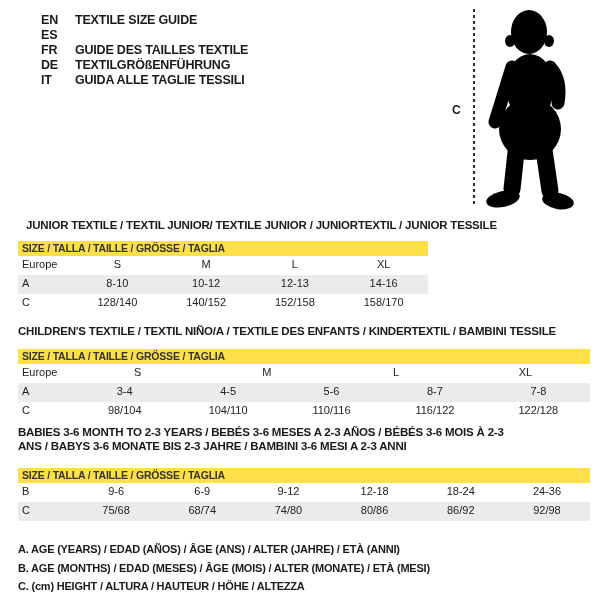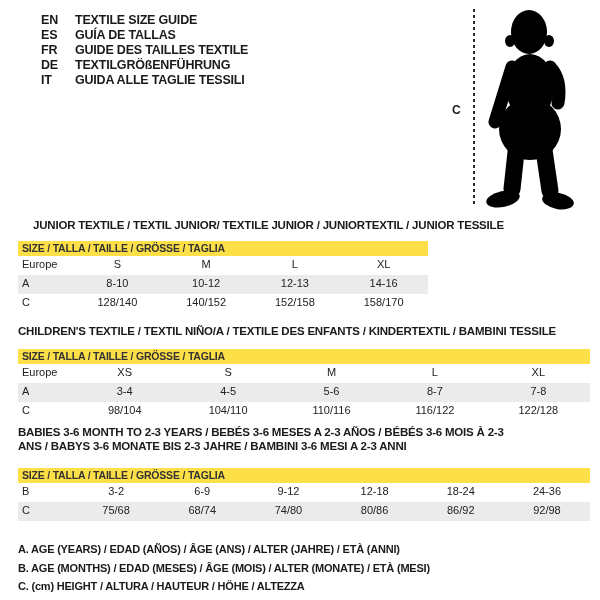--- a/index.html
+++ b/index.html
@@ -34,21 +34,20 @@
 </head>
 <body>
 
 <div class="abs lang-block">
   <div class="lang-line">
     <span class="lang-code">EN</span>
     <span>TEXTILE SIZE GUIDE</span>
   </div>
   <div class="lang-line">
     <span class="lang-code">ES</span>
-    <span>GUÍA DE TALLAS</span>
   </div>
   <div class="lang-line">
     <span class="lang-code">FR</span>
     <span>GUIDE DES TAILLES TEXTILE</span>
   </div>
   <div class="lang-line">
     <span class="lang-code">DE</span>
     <span>TEXTILGRÖßENFÜHRUNG</span>
   </div>
   <div class="lang-line">
@@ -74,21 +73,21 @@
       <path d="M47,138 L42,184" stroke-width="17"></path>
       <path d="M73,138 L80,186" stroke-width="17"></path>
     </g>
     <g fill="#000000">
       <ellipse cx="33" cy="194" rx="17" ry="8" transform="rotate(-12 33 194)"></ellipse>
       <ellipse cx="88" cy="196" rx="16" ry="8" transform="rotate(10 88 196)"></ellipse>
     </g>
   </svg>
 </div>
 
-<div class="abs section-title" style="left:33px;top:218px;width:560px;">JUNIOR TEXTILE / TEXTIL JUNIOR/ TEXTILE JUNIOR / JUNIORTEXTIL / JUNIOR TESSILE</div>
+<div class="abs section-title" style="left:26px;top:218px;width:560px;">JUNIOR TEXTILE / TEXTIL JUNIOR/ TEXTILE JUNIOR / JUNIORTEXTIL / JUNIOR TESSILE</div>
 <div class="abs size-table" style="left:18px;top:241px;width:410px;">
   <div class="thead">SIZE / TALLA / TAILLE / GRÖSSE / TAGLIA</div>
 <div class="trow">
       <div class="tlabel">Europe</div>
       <div class="tcell">S</div>
       <div class="tcell">M</div>
       <div class="tcell">L</div>
       <div class="tcell">XL</div>
     </div>
     <div class="trow shaded">
@@ -105,21 +104,20 @@
       <div class="tcell">152/158</div>
       <div class="tcell">158/170</div>
     </div>
   </div>
 
 <div class="abs section-title" style="left:18px;top:324px;width:575px;">CHILDREN'S TEXTILE / TEXTIL NIÑO/A / TEXTILE DES ENFANTS / KINDERTEXTIL / BAMBINI TESSILE</div>
 <div class="abs size-table" style="left:18px;top:349px;width:572px;">
   <div class="thead">SIZE / TALLA / TAILLE / GRÖSSE / TAGLIA</div>
 <div class="trow">
       <div class="tlabel">Europe</div>
-      <div class="tcell">XS</div>
       <div class="tcell">S</div>
       <div class="tcell">M</div>
       <div class="tcell">L</div>
       <div class="tcell">XL</div>
     </div>
     <div class="trow shaded">
       <div class="tlabel">A</div>
       <div class="tcell">3-4</div>
       <div class="tcell">4-5</div>
       <div class="tcell">5-6</div>
@@ -134,21 +132,21 @@
       <div class="tcell">116/122</div>
       <div class="tcell">122/128</div>
     </div>
   </div>
 
 <div class="abs section-title" style="left:18px;top:425px;width:505px;">BABIES 3-6 MONTH TO 2-3 YEARS / BEBÉS 3-6 MESES A 2-3 AÑOS / BÉBÉS 3-6 MOIS À 2-3 ANS / BABYS 3-6 MONATE BIS 2-3 JAHRE / BAMBINI 3-6 MESI A 2-3 ANNI</div>
 <div class="abs size-table" style="left:18px;top:468px;width:572px;">
   <div class="thead">SIZE / TALLA / TAILLE / GRÖSSE / TAGLIA</div>
 <div class="trow">
       <div class="tlabel">B</div>
-      <div class="tcell">3-2</div>
+      <div class="tcell">9-6</div>
       <div class="tcell">6-9</div>
       <div class="tcell">9-12</div>
       <div class="tcell">12-18</div>
       <div class="tcell">18-24</div>
       <div class="tcell">24-36</div>
     </div>
     <div class="trow shaded">
       <div class="tlabel">C</div>
       <div class="tcell">75/68</div>
       <div class="tcell">68/74</div>

